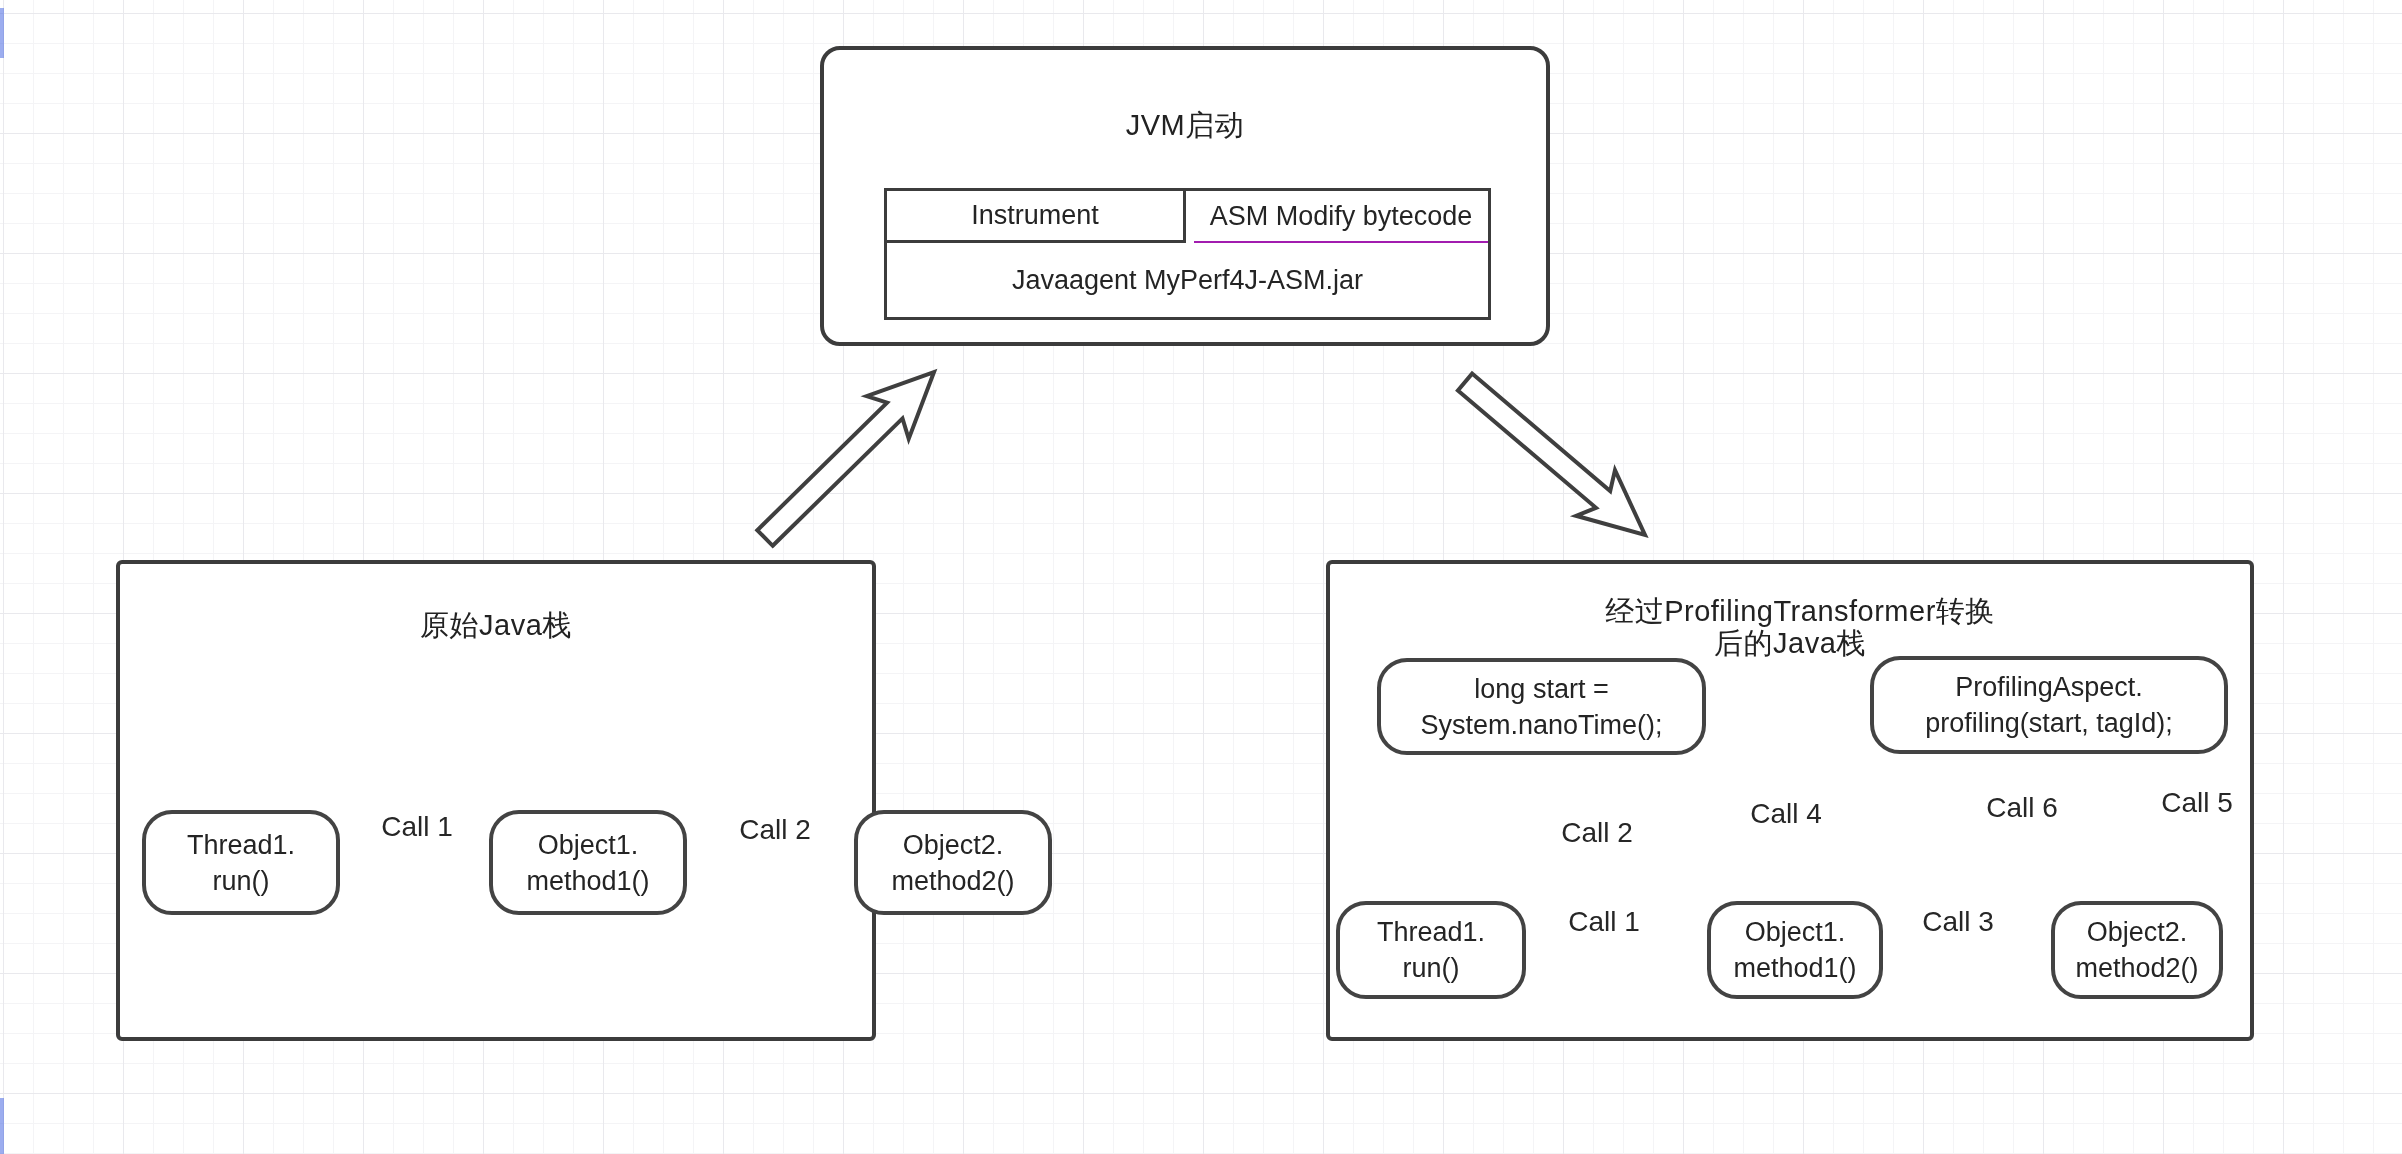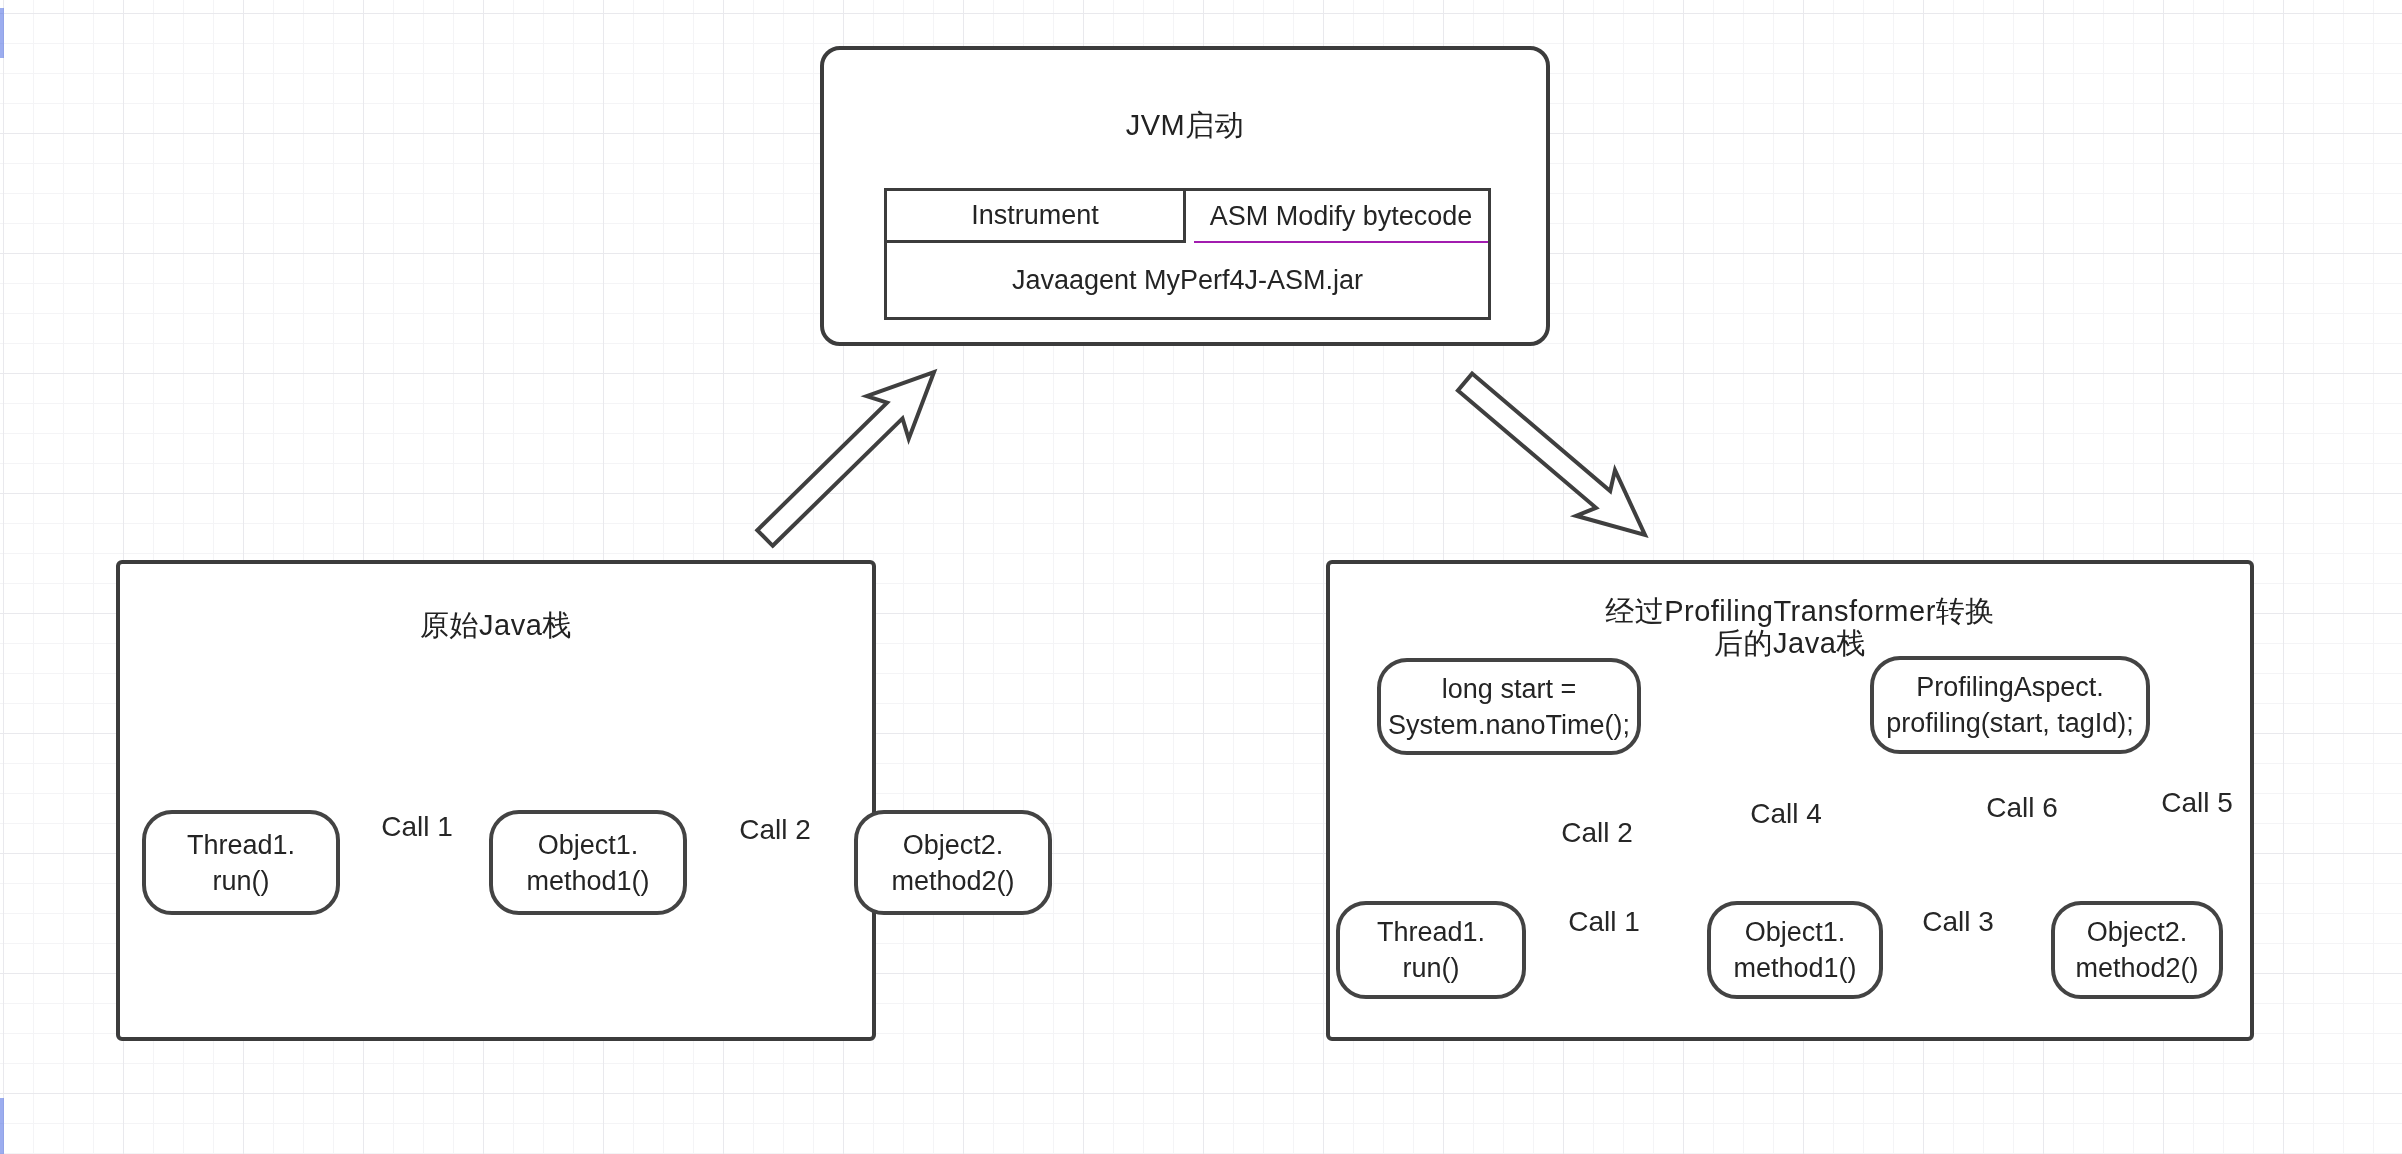--- a/index.html
+++ b/index.html
@@ -97,25 +97,25 @@
   </div>
 
   <div class="call-label" style="left:417px;top:827px;">Call 1</div>
   <div class="call-label" style="left:775px;top:830px;">Call 2</div>
 
   <div class="bigbox" style="left:1326px;top:560px;width:928px;height:481px;border-radius:6px;">
     <div class="boxtitle" style="top:28px;padding-left:20px;">经过ProfilingTransformer转换</div>
     <div class="boxtitle" style="top:60px;">后的Java栈</div>
   </div>
 
-  <div class="node" style="left:1377px;top:658px;width:264px;height:97px;">
+  <div class="node" style="left:1377px;top:658px;width:329px;height:97px;">
     <span>long start =</span>
     <span>System.nanoTime();</span>
   </div>
-  <div class="node" style="left:1870px;top:656px;width:280px;height:98px;">
+  <div class="node" style="left:1870px;top:656px;width:358px;height:98px;">
     <span>ProfilingAspect.</span>
     <span>profiling(start, tagId);</span>
   </div>
   <div class="node" style="left:1336px;top:901px;width:190px;height:98px;">
     <span>Thread1.</span>
     <span>run()</span>
   </div>
   <div class="node" style="left:1707px;top:901px;width:176px;height:98px;">
     <span>Object1.</span>
     <span>method1()</span>

